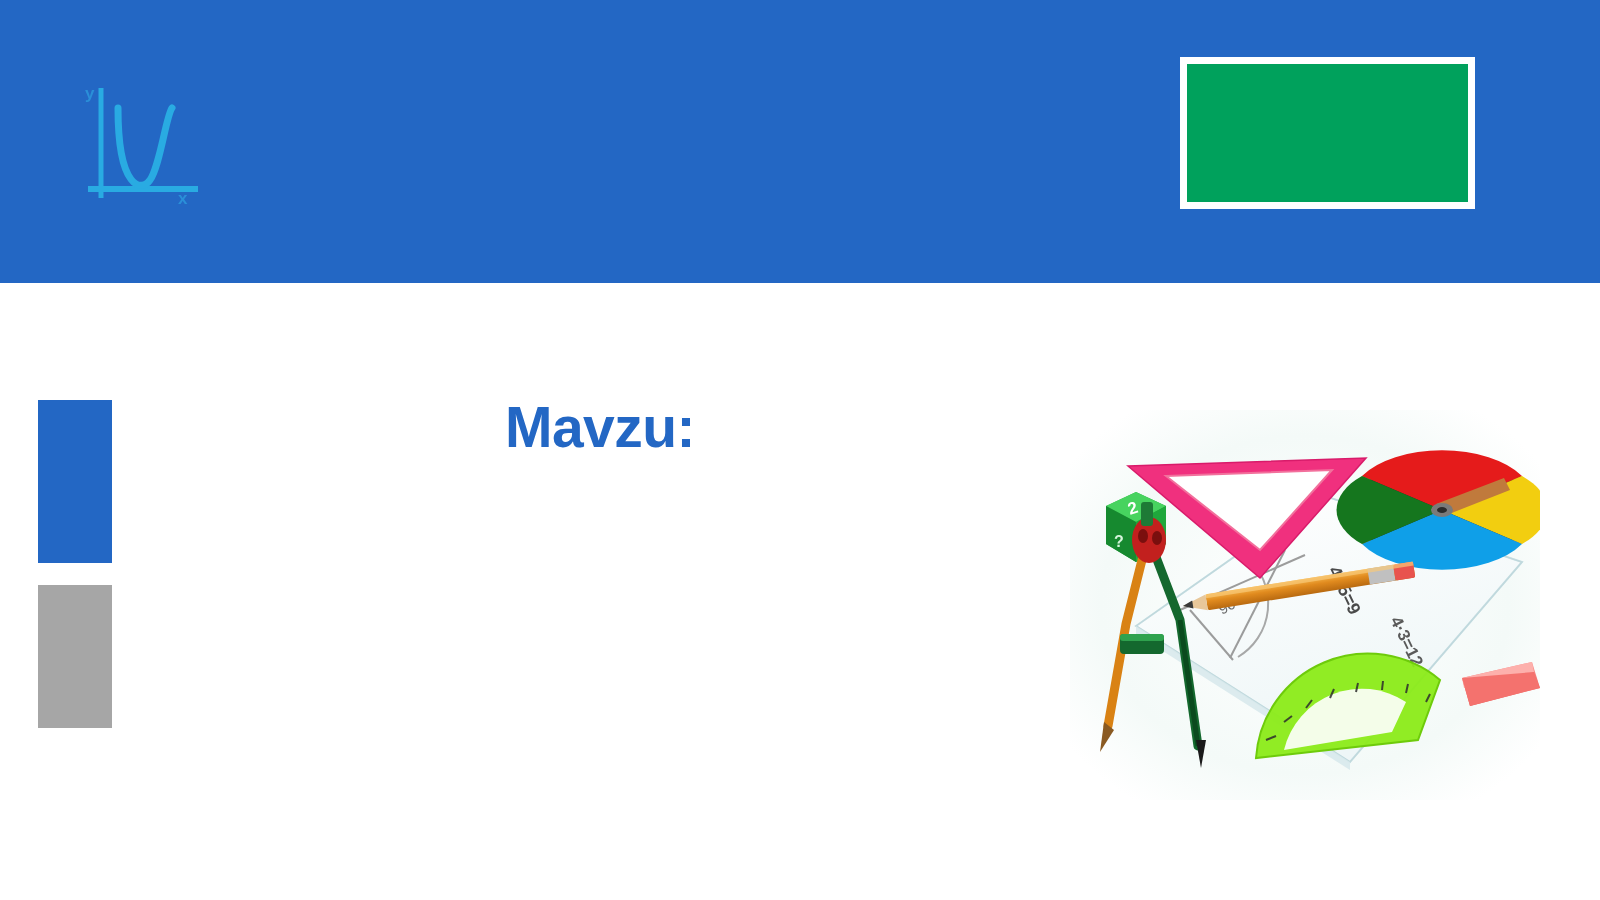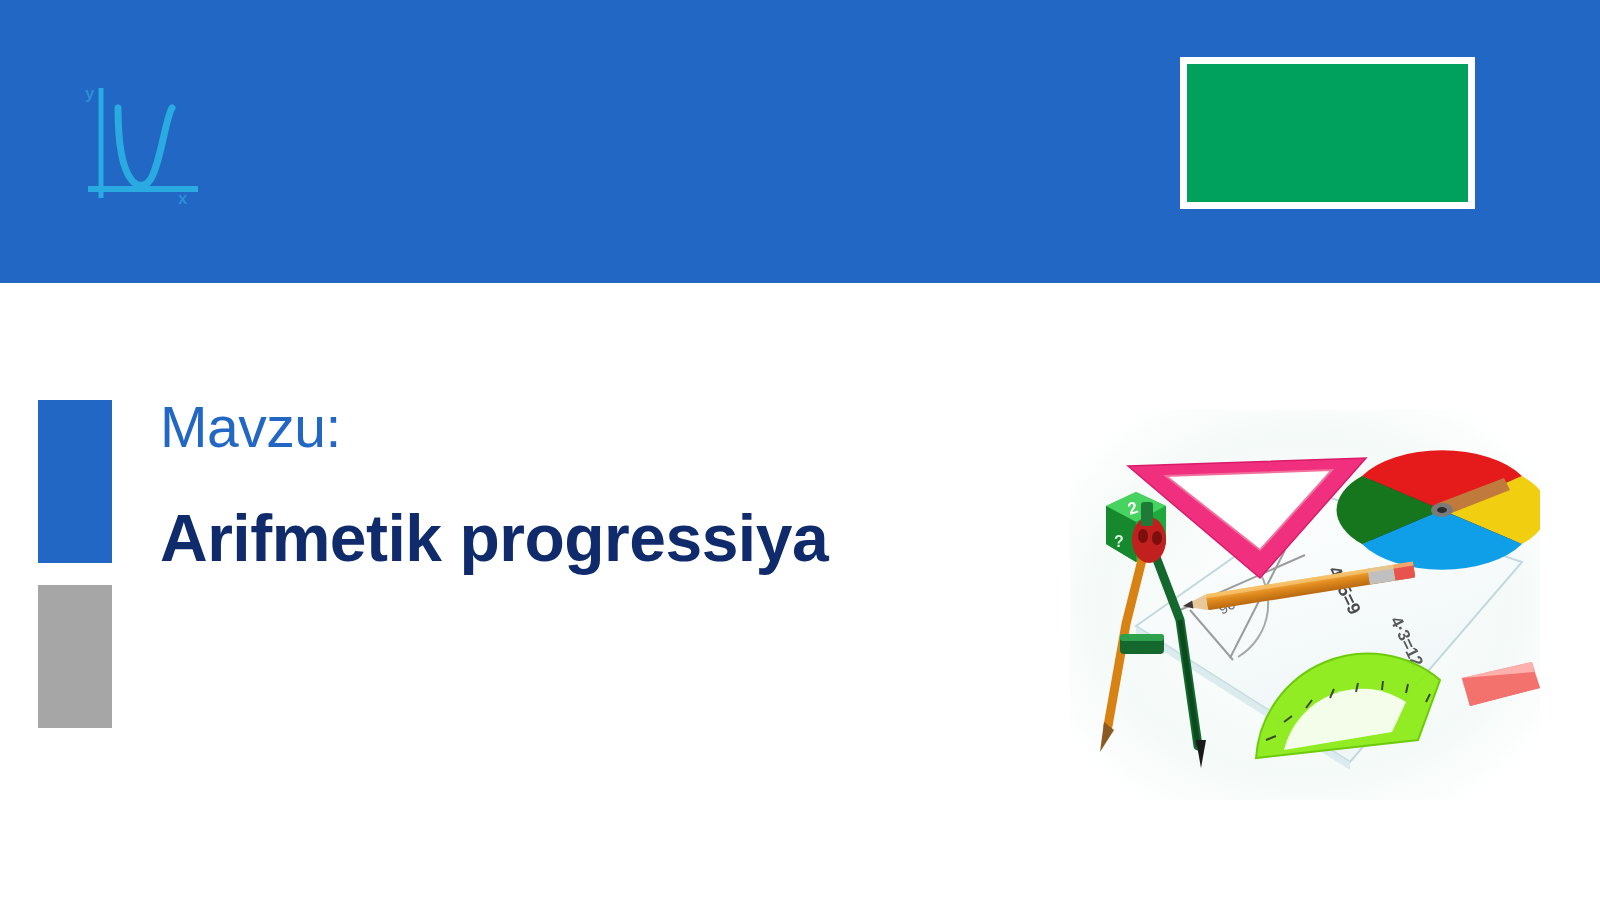--- a/index.html
+++ b/index.html
@@ -76,26 +76,27 @@
 
   
   .title-block {
     position: absolute;
     left: 160px;
     top: 398px;
     width: 880px;
   }
   .title-eyebrow {
     font-size: 57px;
-    font-weight: normal;
+    font-weight: bold;
     color: #2367C4;
     line-height: 1.05;
     letter-spacing: -0.5px;
     margin: 0;
     white-space: nowrap;
+    text-align: center;
   }
   .title-main {
     font-size: 66px;
     font-weight: bold;
     color: #0F2B6B;
     line-height: 1.05;
     letter-spacing: -0.5px;
     margin: 0;
     margin-top: 46px;
     white-space: nowrap;
@@ -139,21 +140,20 @@
 
   <div class="green-card">
     <div class="green-card-inner"></div>
   </div>
 
   <div class="accent-bar-blue"></div>
   <div class="accent-bar-gray"></div>
 
   <div class="title-block">
     <div class="title-eyebrow">Mavzu:</div>
-    <div class="title-main">Arifmetik progressiya</div>
   </div>
 
   <div class="illustration">
     <svg width="470" height="390" viewBox="0 0 470 390" xmlns="http://www.w3.org/2000/svg">
       <defs>
         <radialGradient id="bgGlow" cx="50%" cy="50%" r="62%">
           <stop offset="0%" stop-color="#ffffff" stop-opacity="1"></stop>
           <stop offset="70%" stop-color="#f4faf8" stop-opacity="1"></stop>
           <stop offset="100%" stop-color="#ffffff" stop-opacity="1"></stop>
         </radialGradient>

